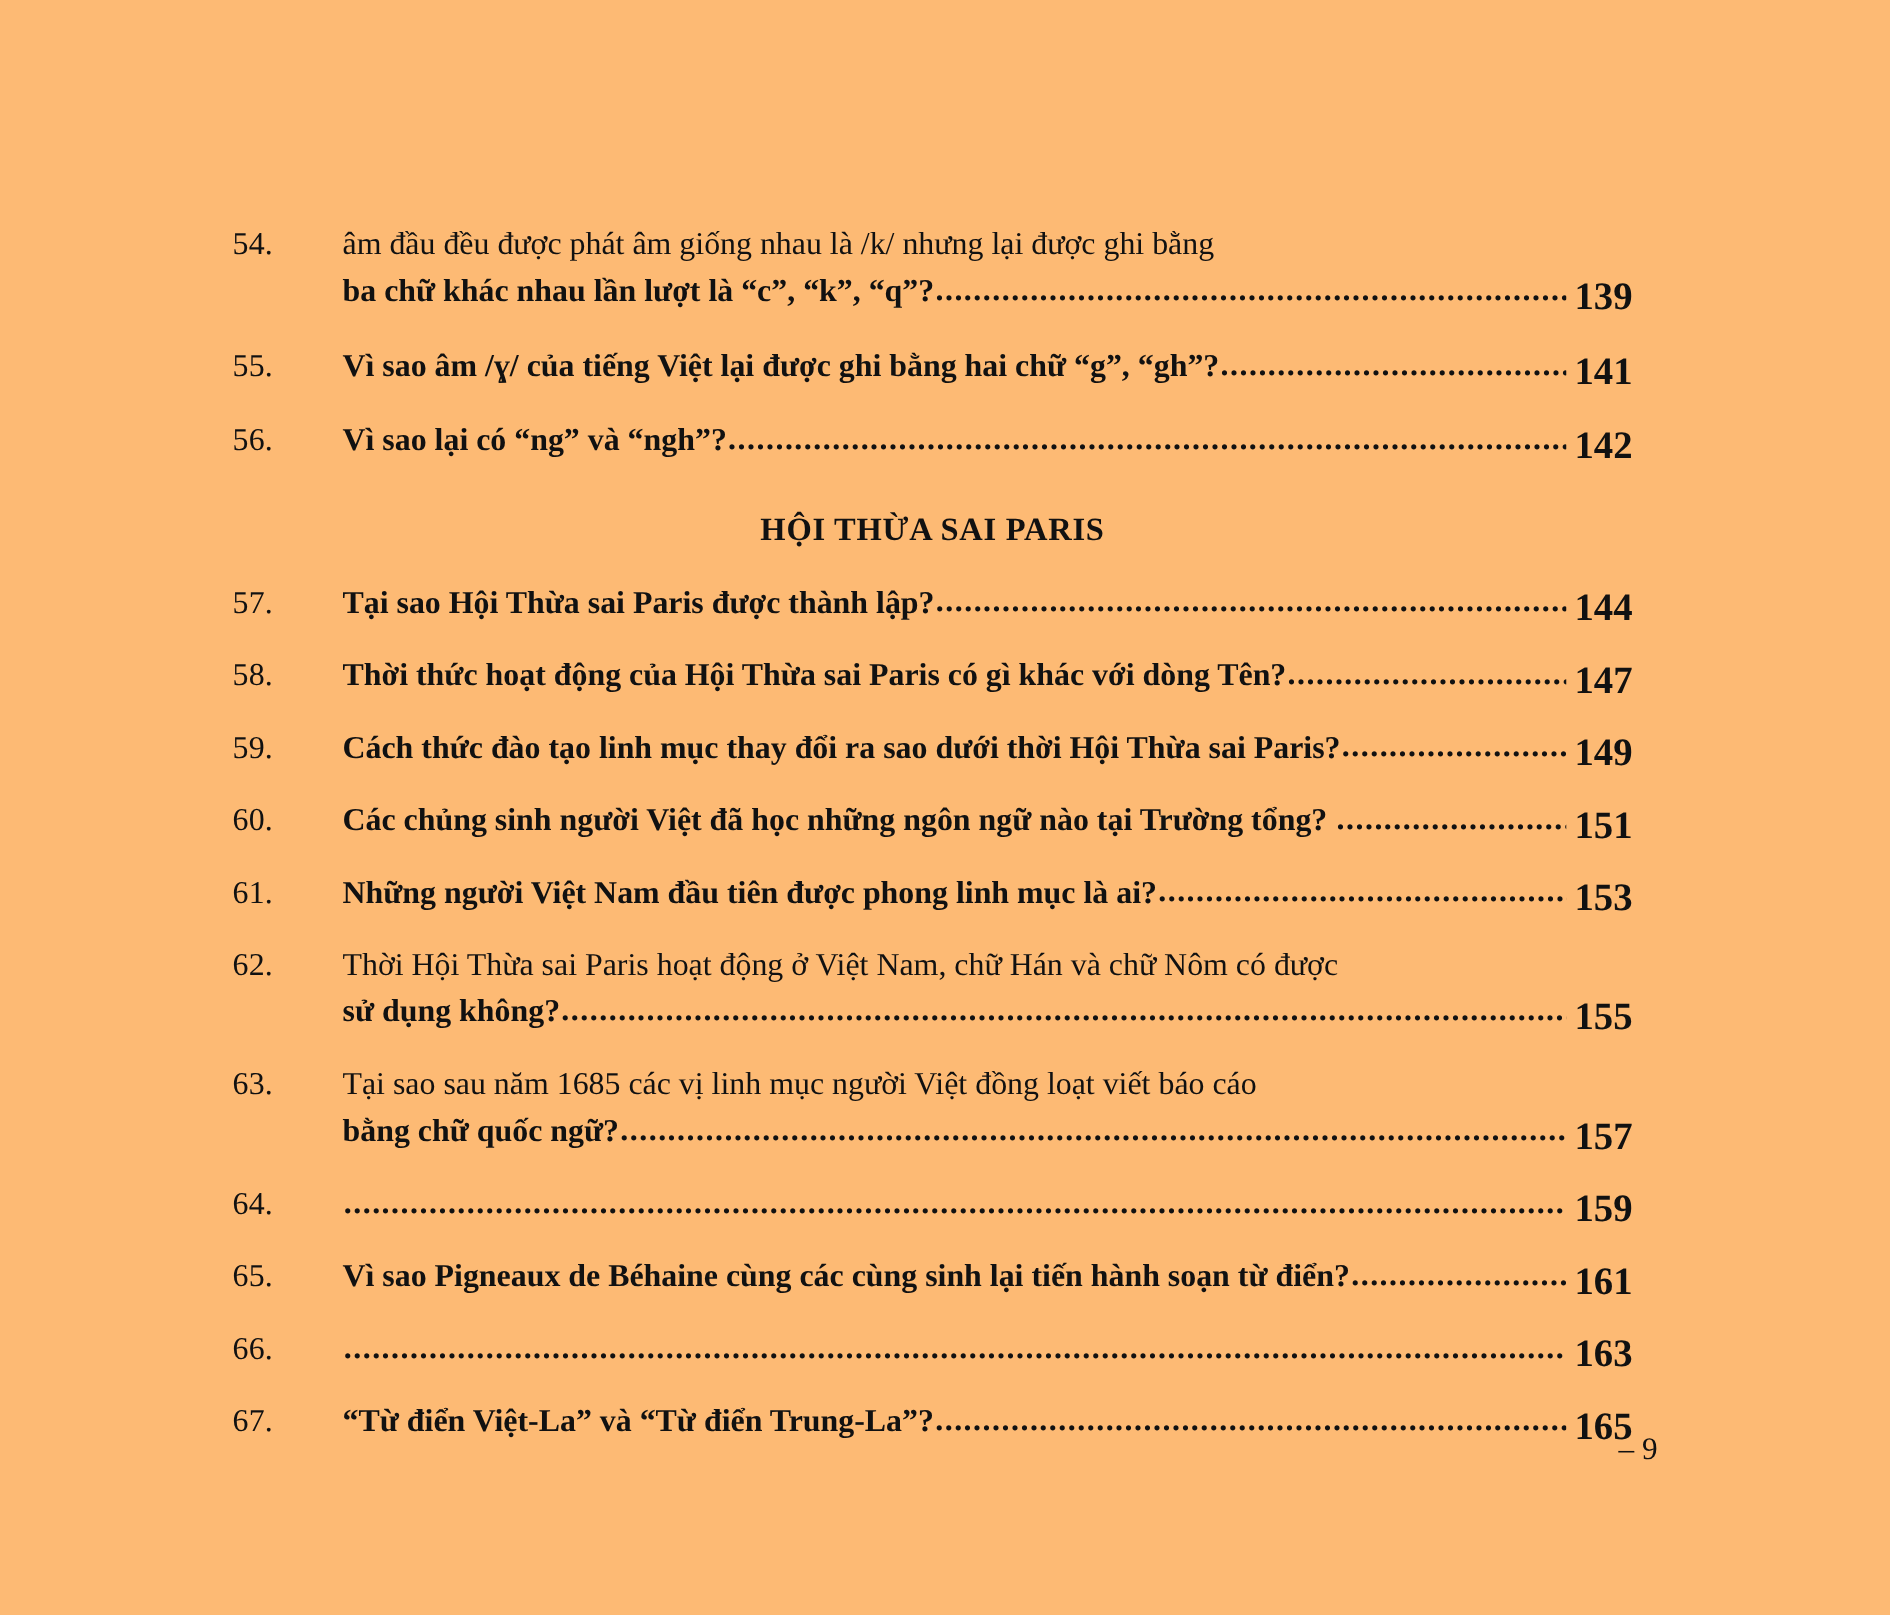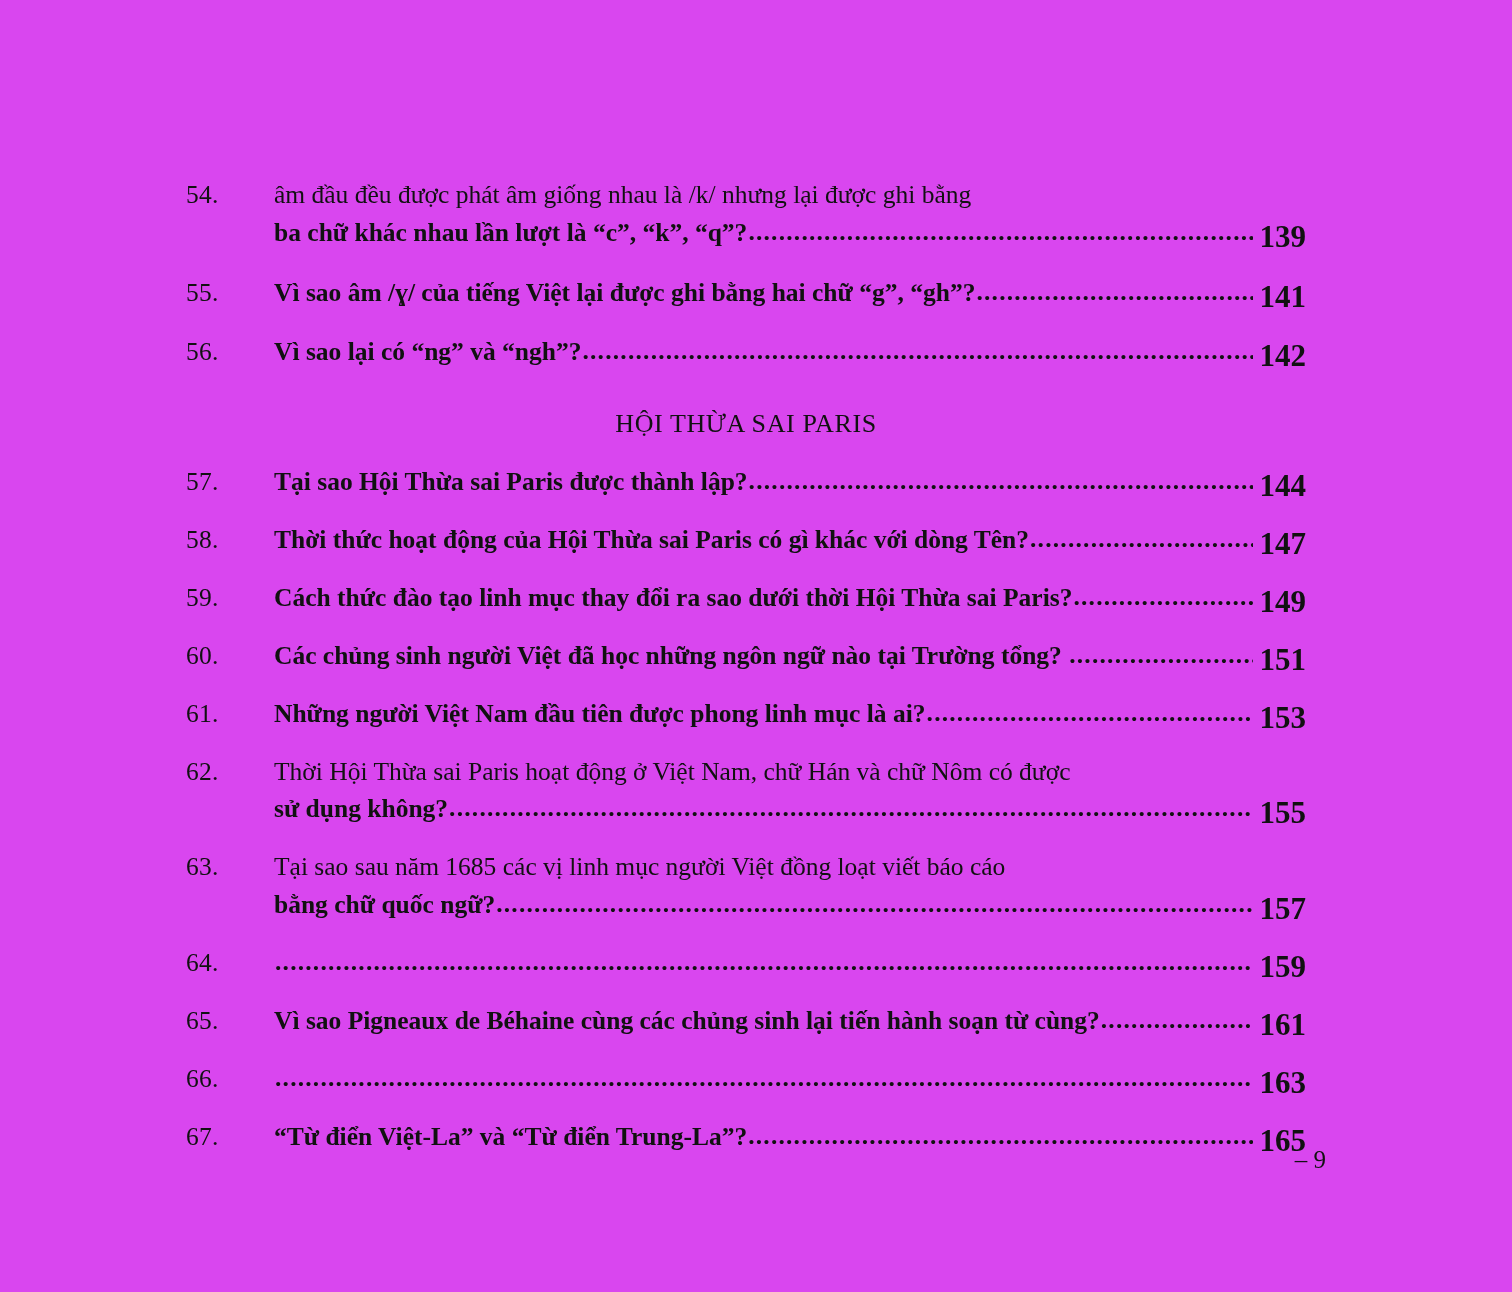--- a/index.html
+++ b/index.html
@@ -4,21 +4,21 @@
 <style>
   html, body {
     margin: 0;
     padding: 0;
     background: #ffffff;
   }
   .page {
     position: relative;
     width: 1512px;
     height: 1292px;
-    background: #d946ef;
+    background: #fdba74;
     font-family: "Liberation Serif", serif;
     color: #111111;
     box-sizing: border-box;
     overflow: hidden;
   }
   .toc {
     position: absolute;
     left: 186px;
     top: 176px;
     width: 1120px;
@@ -68,21 +68,21 @@
     font-size: 31px;
     text-align: right;
     min-width: 52px;
   }
   .contline {
     font-size: 25.5px;
     line-height: 1.48;
   }
   .section-heading {
     text-align: center;
-    font-weight: normal;
+    font-weight: bold;
     font-size: 26px;
     letter-spacing: 0.6px;
     margin: 30px 0 24px 0;
     font-family: "Liberation Serif", serif;
   }
   .folio {
     position: absolute;
     right: 186px;
     bottom: 118px;
     font-size: 25px;
@@ -242,21 +242,21 @@
           </div>
         </div>
       </div>
     </div>
 
     <div class="entry tight">
       <div class="row">
         <div class="num">65.</div>
         <div class="body">
           <div class="line">
-            <span class="txt">Vì sao Pigneaux de Béhaine cùng các chủng sinh lại tiến hành soạn từ cùng?</span>
+            <span class="txt">Vì sao Pigneaux de Béhaine cùng các cùng sinh lại tiến hành soạn từ điển?</span>
             <span class="dots">.................................................................................................................................</span>
             <span class="pg">161</span>
           </div>
         </div>
       </div>
     </div>
 
     <div class="entry tight">
       <div class="row">
         <div class="num">66.</div>

